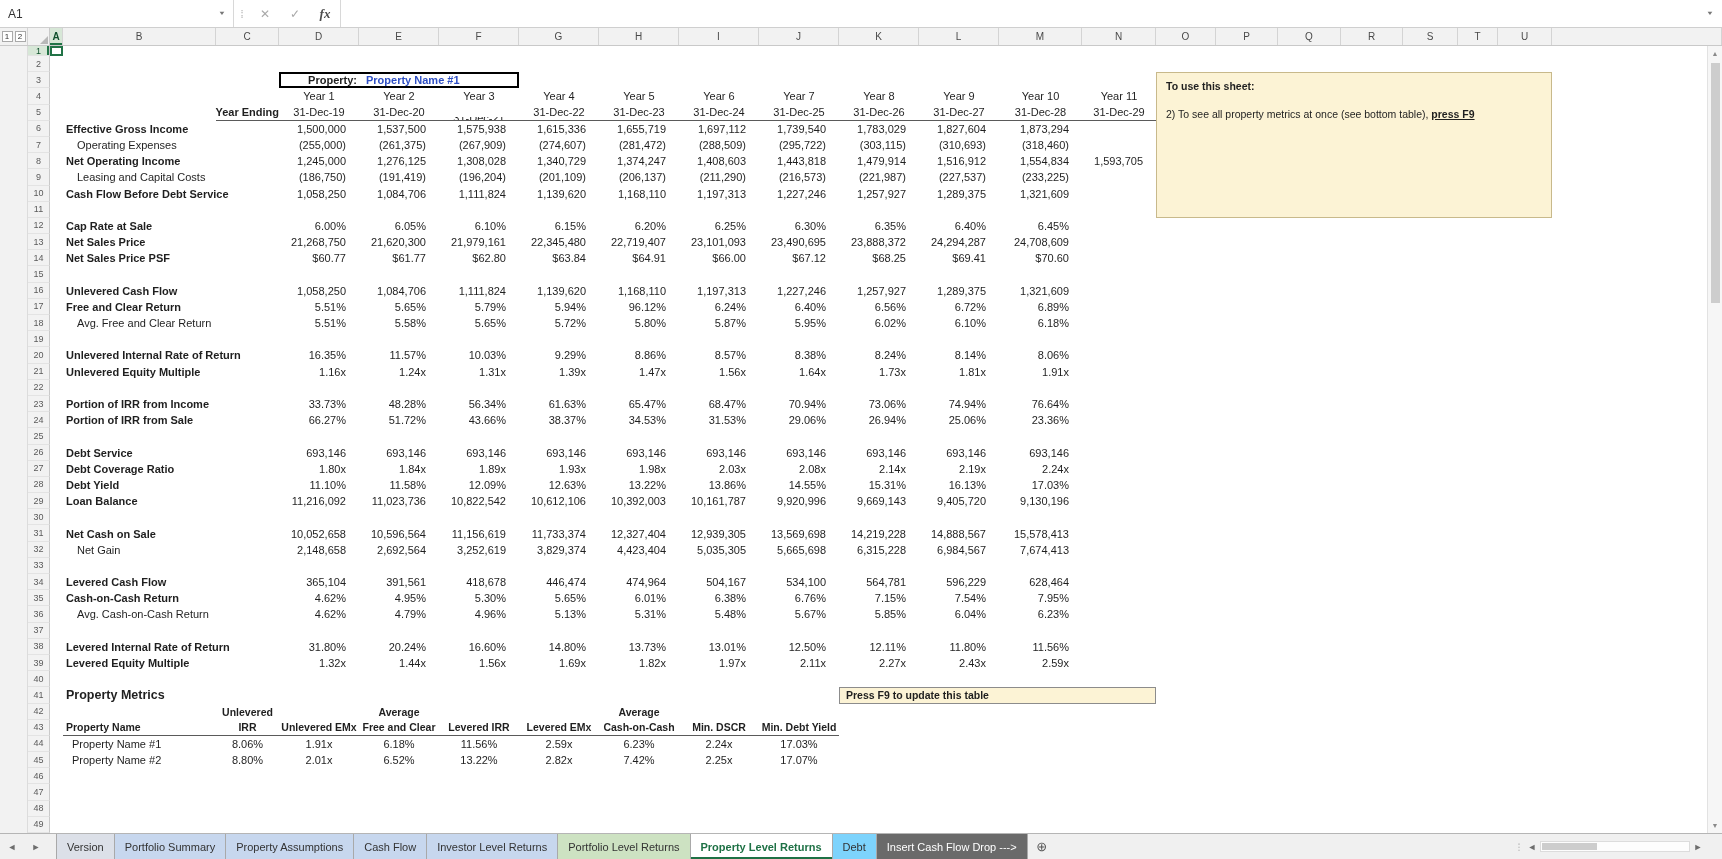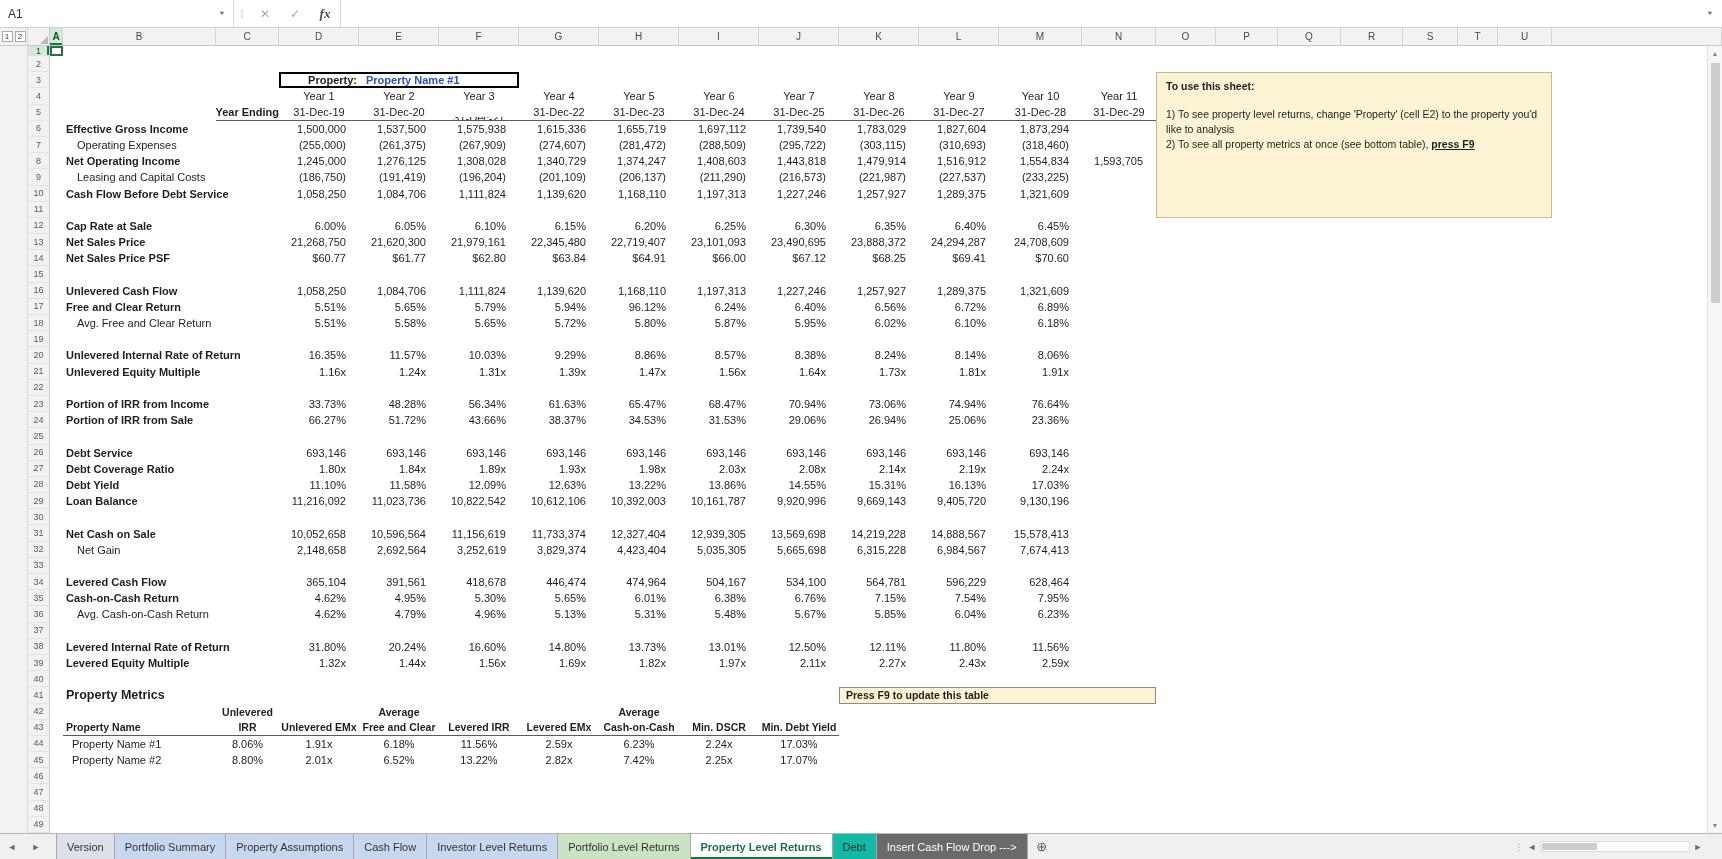--- a/index.html
+++ b/index.html
@@ -87,21 +87,21 @@
             font-size:11px; position:relative; overflow:hidden; }
   .tab-nav { width:24px; display:flex; align-items:center; justify-content:center; color:#6d6d6d; font-size:9px; }
   .tab-nav.left::after { content:"◄"; }
   .tab-nav.right::after { content:"►"; }
   .tabs { display:flex; align-items:stretch; margin-left:8px; }
   .tab { display:flex; align-items:center; padding:0 10px; border-right:1px solid #a9a9a9; color:#333; white-space:nowrap; }
   .tabs .tab:first-child { border-left:1px solid #a9a9a9; }
   .tab.gray   { background:#dce0e8; }
   .tab.blue   { background:#c7d7ee; }
   .tab.green  { background:#cde2c2; }
-  .tab.yellow { background:#14b8a6; }
+  .tab.yellow { background:#7dd3fc; }
   .tab.dark   { background:#6a6a6a; color:#fff; }
   .tab.active { background:#fff; color:#1e7145; font-weight:bold; box-shadow:inset 0 -2px 0 #1e7145; }
   .add-sheet { width:28px; display:flex; align-items:center; justify-content:center; color:#555; font-size:13px; }
   .add-sheet::after { content:"⊕"; }
   .hscroll { margin-left:auto; display:flex; align-items:center; padding-right:16px; }
   .hs-split { width:10px; color:#9a9a9a; font-size:9px; display:flex; align-items:center; justify-content:center; }
   .hs-split::after { content:"⋮"; }
   .hs-arrow { width:16px; text-align:center; color:#6d6d6d; font-size:9px; }
   .hs-arrow.left::after { content:"◄"; }
   .hs-arrow.right::after { content:"►"; }
@@ -160,21 +160,20 @@
     <div class="grid" id="grid" style="grid-template-columns: 28px 22px 13px 153px 63px 80px 80px 80px 80px 80px 80px 80px 80px 80px 83px 74px 60px 62px 63px 62px 55px 40px 54px 1fr; grid-template-rows: 10px repeat(48, 16.2px);">
       <div class="gutter-bg"></div>
       <div class="sel-a1"></div>
       <div class="prop-box">
         <span class="prop-label">Property:</span>
         <span class="prop-value">Property Name #1</span>
       </div>
       <div class="year-ending">Year Ending</div>
       <div class="note-box">
         <div class="note-title">To use this sheet:</div>
-        <div class="note-line">1) To see property level returns, change 'Property' (cell E2) to the property you'd like to analysis</div>
         <div class="note-line"><span>2) To see all property metrics at once (see bottom table), </span><span class="note-bold">press F9</span></div>
       </div>
       <div class="f9-box">Press F9 to update this table</div>
       <div class="metrics-title">Property Metrics</div>
     <div class="rownum sel" style="grid-area: 1 / 2;">1</div>
         <div class="rownum" style="grid-area: 2 / 2;">2</div>
         <div class="rownum" style="grid-area: 3 / 2;">3</div>
         <div class="rownum" style="grid-area: 4 / 2;">4</div>
         <div class="rownum" style="grid-area: 5 / 2;">5</div>
         <div class="rownum" style="grid-area: 6 / 2;">6</div>

